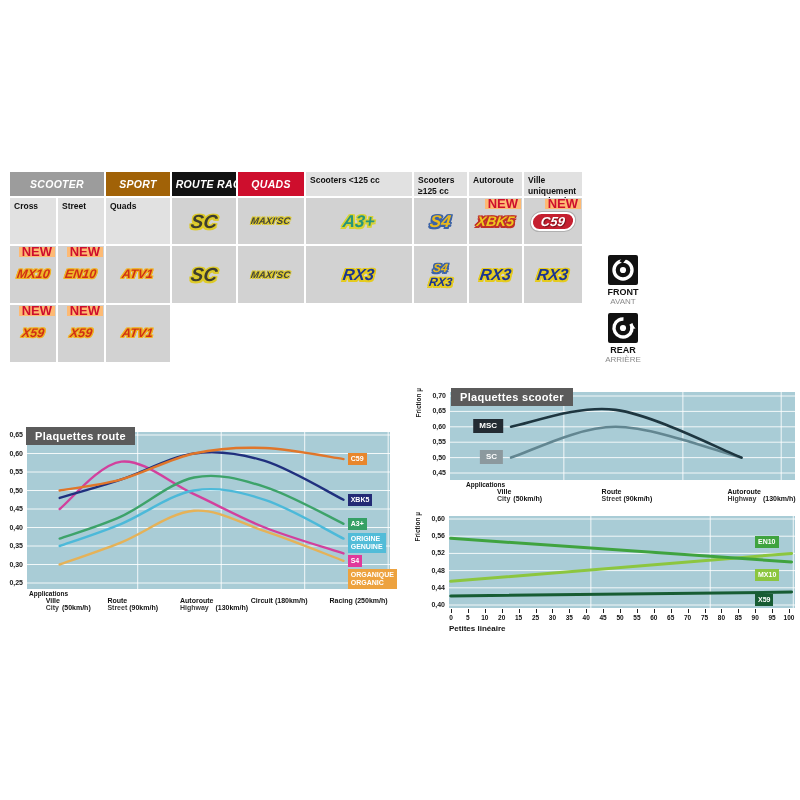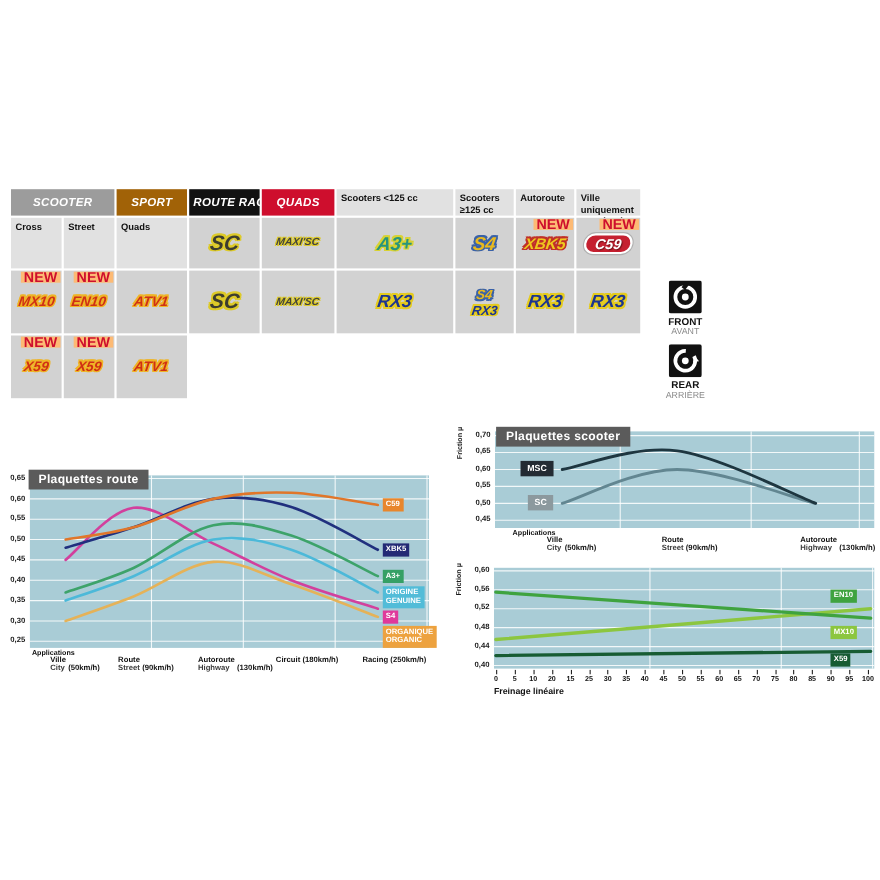--- a/index.html
+++ b/index.html
@@ -380,17 +380,17 @@
         <div class="tick-mark" style="left: 272.4px;"></div>
         <div class="tick-lbl" style="left: 272.4px;">80</div>
         <div class="tick-mark" style="left: 289.3px;"></div>
         <div class="tick-lbl" style="left: 289.3px;">85</div>
         <div class="tick-mark" style="left: 306.2px;"></div>
         <div class="tick-lbl" style="left: 306.2px;">90</div>
         <div class="tick-mark" style="left: 323.1px;"></div>
         <div class="tick-lbl" style="left: 323.1px;">95</div>
         <div class="tick-mark" style="left: 340px;"></div>
         <div class="tick-lbl" style="left: 340px;">100</div>
-        <div class="x-axis-title">Freinage linéaire</div>
+        <div class="x-axis-title">Petites linéaire</div>
       </div>
     </div>
 
 </div>
 
 </body></html>

